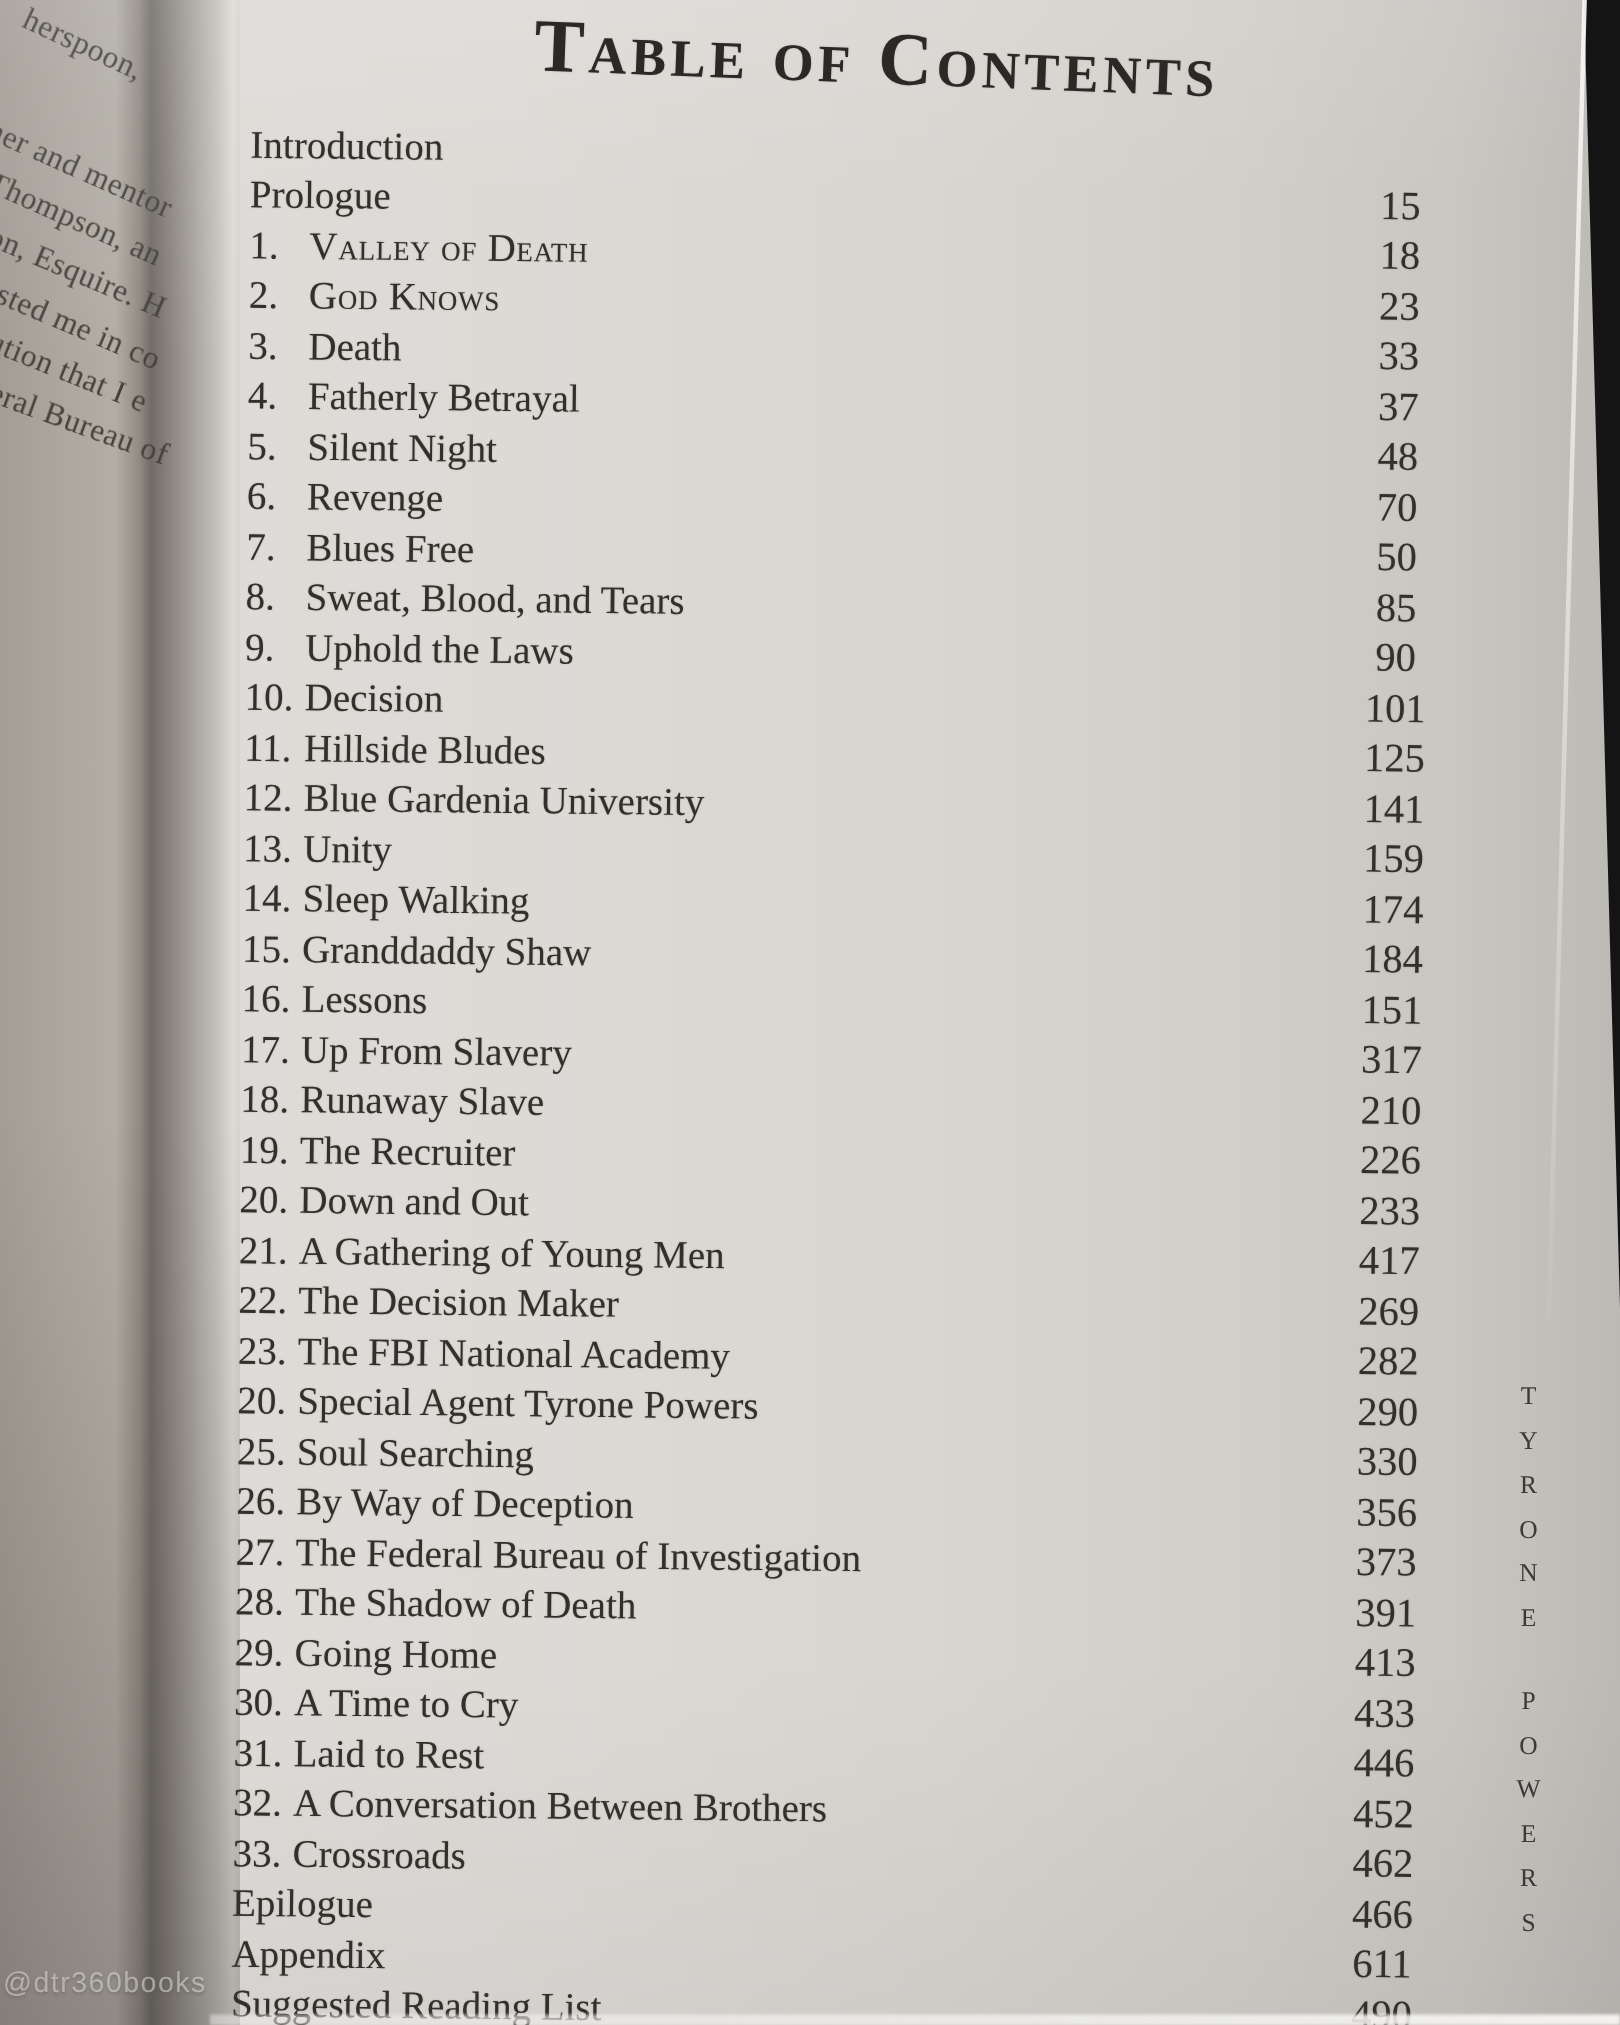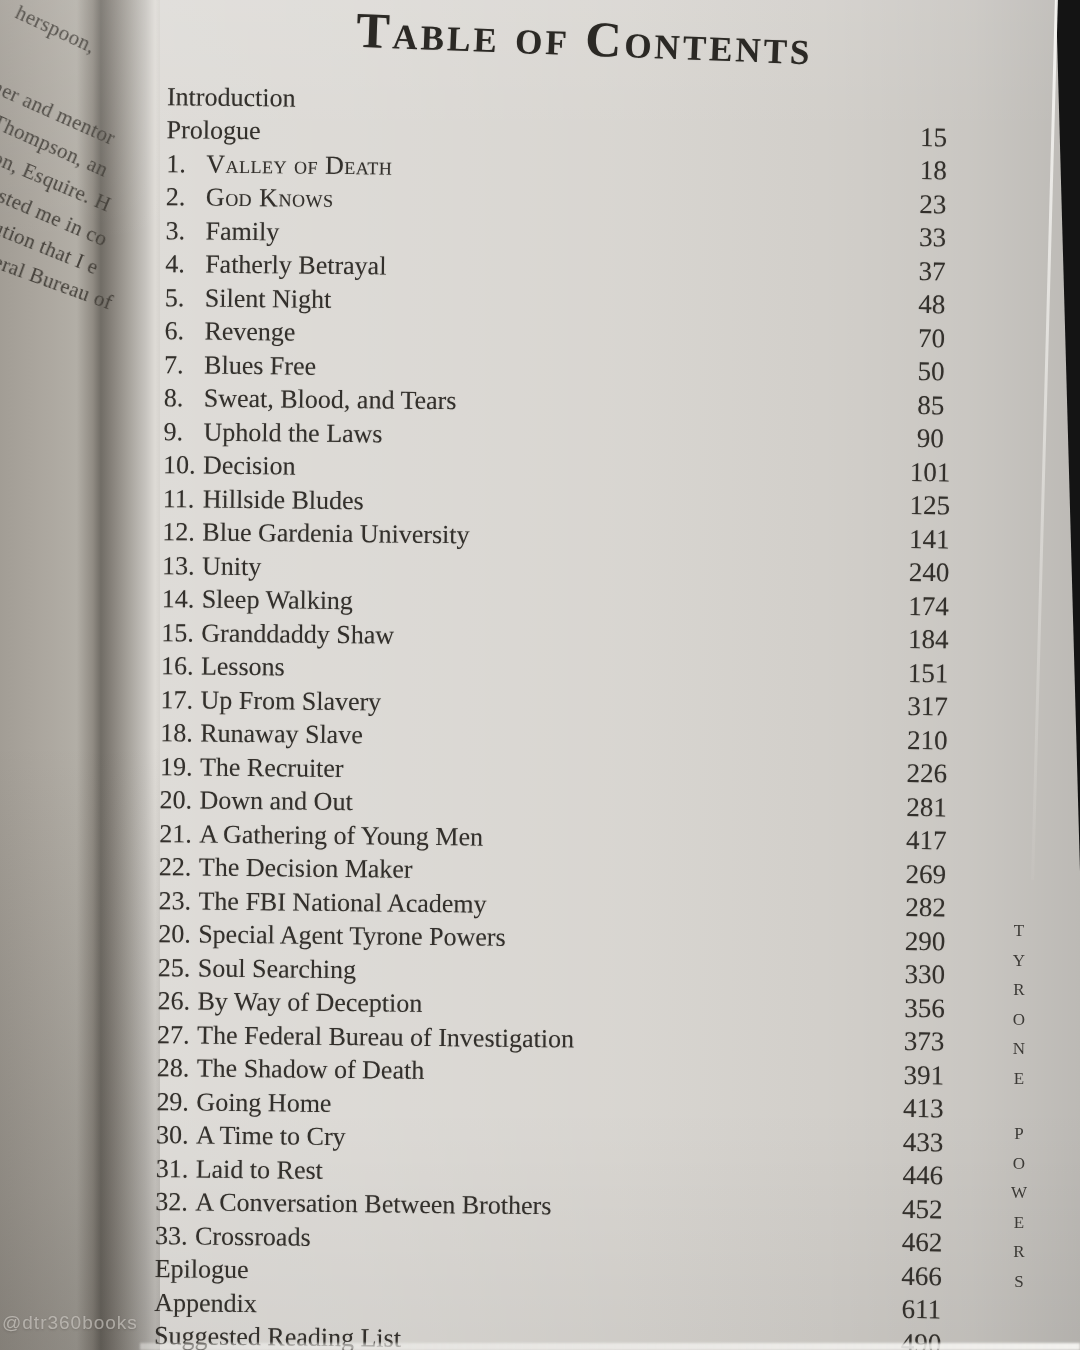--- a/index.html
+++ b/index.html
@@ -136,21 +136,21 @@
   </div>
         <div class="row sc">
     <span class="num">1.</span><span class="label">Valley of Death</span>
     <span class="pg">23</span>
   </div>
         <div class="row sc">
     <span class="num">2.</span><span class="label">God Knows</span>
     <span class="pg">33</span>
   </div>
         <div class="row">
-    <span class="num">3.</span><span class="label">Family</span>
+    <span class="num">3.</span><span class="label">Death</span>
     <span class="pg">37</span>
   </div>
         <div class="row">
     <span class="num">4.</span><span class="label">Fatherly Betrayal</span>
     <span class="pg">48</span>
   </div>
         <div class="row">
     <span class="num">5.</span><span class="label">Silent Night</span>
     <span class="pg">70</span>
   </div>
@@ -173,21 +173,21 @@
         <div class="row">
     <span class="num">10.</span><span class="label">Decision</span>
     <span class="pg">125</span>
   </div>
         <div class="row">
     <span class="num">11.</span><span class="label">Hillside Bludes</span>
     <span class="pg">141</span>
   </div>
         <div class="row">
     <span class="num">12.</span><span class="label">Blue Gardenia University</span>
-    <span class="pg">240</span>
+    <span class="pg">159</span>
   </div>
         <div class="row">
     <span class="num">13.</span><span class="label">Unity</span>
     <span class="pg">174</span>
   </div>
         <div class="row">
     <span class="num">14.</span><span class="label">Sleep Walking</span>
     <span class="pg">184</span>
   </div>
         <div class="row">
@@ -201,21 +201,21 @@
         <div class="row">
     <span class="num">17.</span><span class="label">Up From Slavery</span>
     <span class="pg">210</span>
   </div>
         <div class="row">
     <span class="num">18.</span><span class="label">Runaway Slave</span>
     <span class="pg">226</span>
   </div>
         <div class="row">
     <span class="num">19.</span><span class="label">The Recruiter</span>
-    <span class="pg">281</span>
+    <span class="pg">233</span>
   </div>
         <div class="row">
     <span class="num">20.</span><span class="label">Down and Out</span>
     <span class="pg">417</span>
   </div>
         <div class="row">
     <span class="num">21.</span><span class="label">A Gathering of Young Men</span>
     <span class="pg">269</span>
   </div>
         <div class="row">

